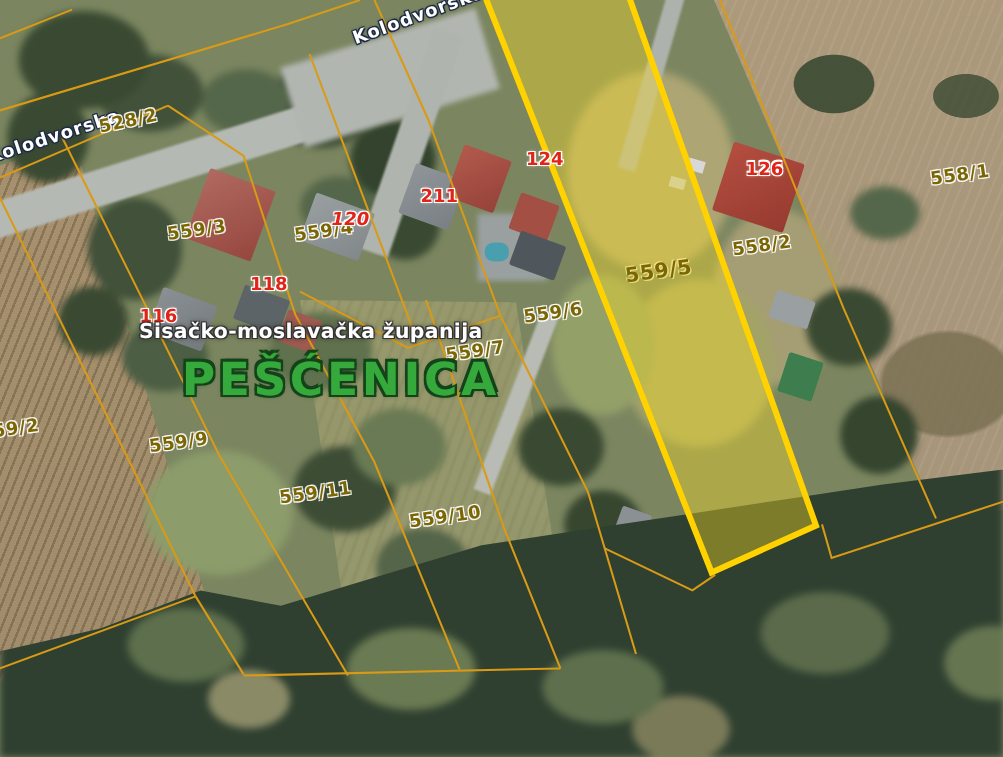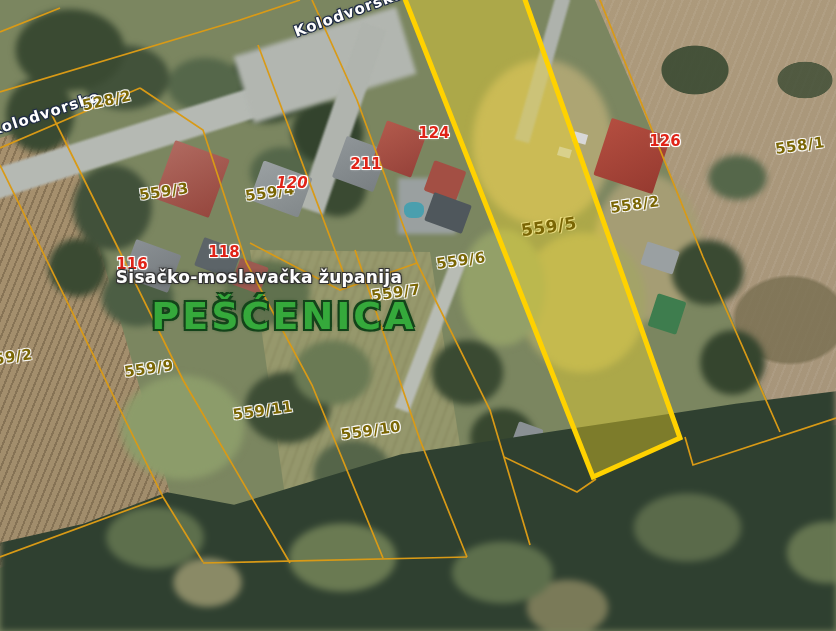--- a/index.html
+++ b/index.html
@@ -197,21 +197,21 @@
   <span class="lbl parcel-lbl" style="left:149px;top:369px;transform:translate(-50%,-50%) rotate(-8deg);">559/9</span>
   <span class="lbl parcel-lbl" style="left:263px;top:411px;transform:translate(-50%,-50%) rotate(-8deg);">559/11</span>
   <span class="lbl parcel-lbl" style="left:371px;top:431px;transform:translate(-50%,-50%) rotate(-8deg);">559/10</span>
   <span class="lbl parcel-lbl" style="left:396px;top:293px;transform:translate(-50%,-50%) rotate(-8deg);">559/7</span>
   <span class="lbl parcel-lbl" style="left:461px;top:261px;transform:translate(-50%,-50%) rotate(-8deg);">559/6</span>
   <span class="lbl parcel-lbl hl-lbl" style="left:549px;top:227px;transform:translate(-50%,-50%) rotate(-8deg);">559/5</span>
   <span class="lbl parcel-lbl" style="left:635px;top:205px;transform:translate(-50%,-50%) rotate(-8deg);">558/2</span>
   <span class="lbl parcel-lbl" style="left:800px;top:146px;transform:translate(-50%,-50%) rotate(-8deg);">558/1</span>
 
   <span class="lbl house-lbl" style="left:132px;top:264px;">116</span>
-  <span class="lbl house-lbl" style="left:224px;top:252px;text-align:center;">118</span>
+  <span class="lbl house-lbl" style="left:224px;top:237px;text-align:center;">118</span>
   <span class="lbl house-lbl" style="left:292px;top:183px;font-style:italic;">120</span>
   <span class="lbl house-lbl" style="left:366px;top:164px;">211</span>
-  <span class="lbl house-lbl" style="left:434px;top:133px;">124</span>
-  <span class="lbl house-lbl" style="left:665px;top:141px;">126</span>
+  <span class="lbl house-lbl" style="left:454px;top:133px;">124</span>
+  <span class="lbl house-lbl" style="left:637px;top:141px;">126</span>
 
   <span class="lbl admin-lbl" style="left:259px;top:277px;">Sisačko-moslavačka županija</span>
   <span class="lbl place-lbl" style="left:284px;top:316px;">PEŠĆENICA</span>
 </div>
 
 </body></html>

